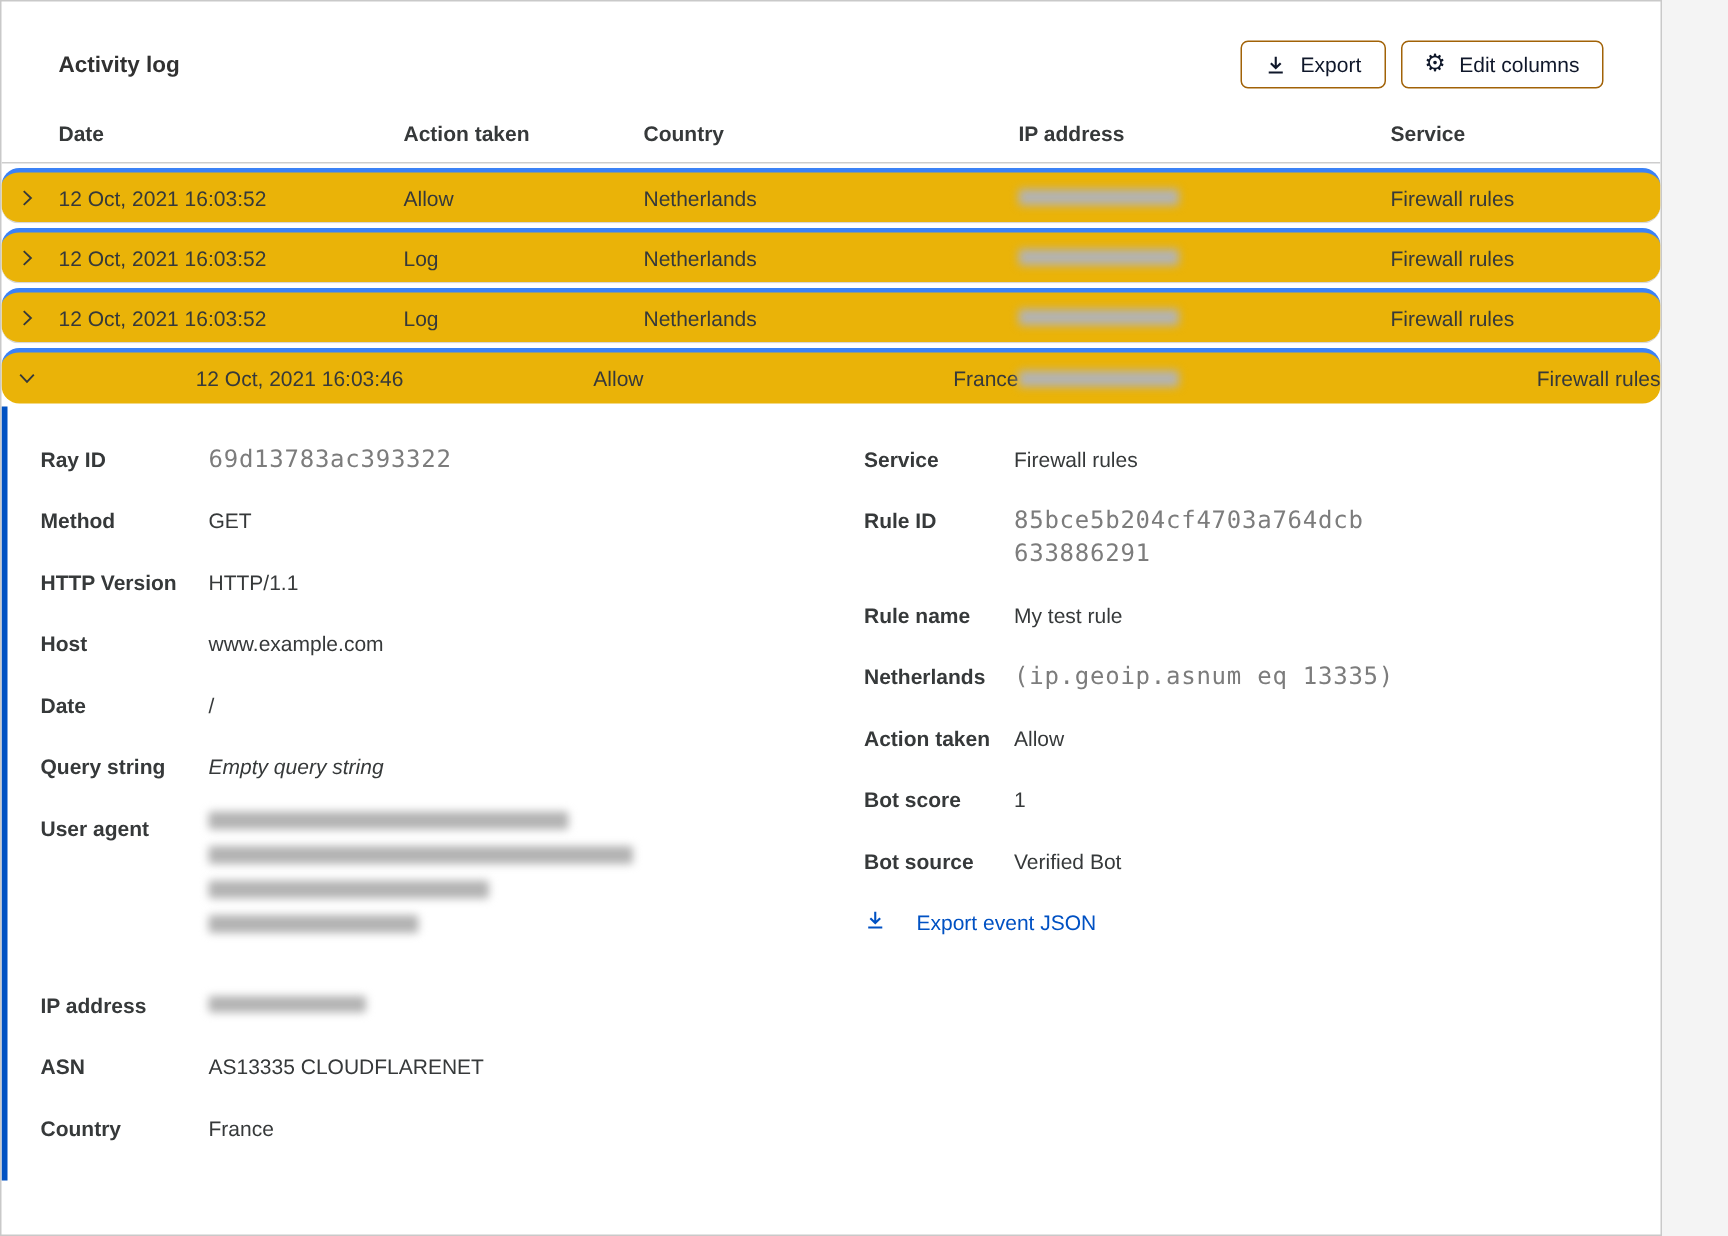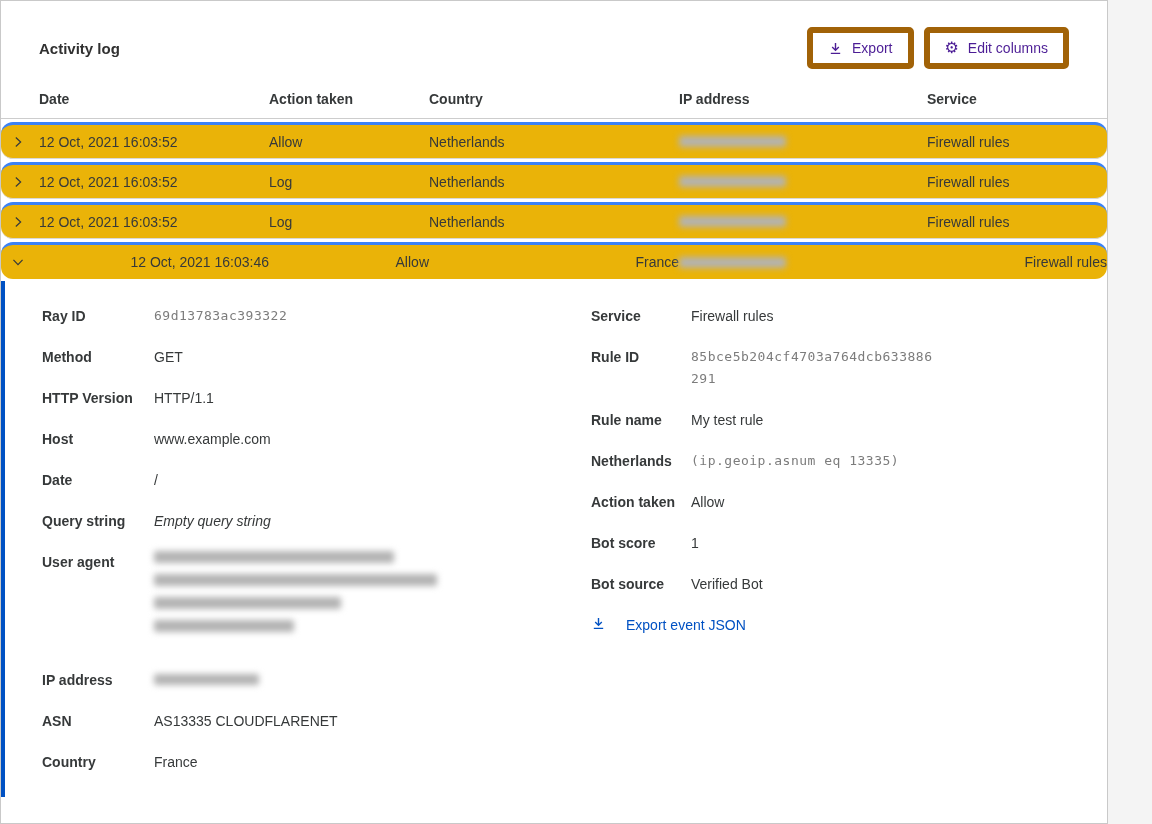--- a/index.html
+++ b/index.html
@@ -12,22 +12,22 @@
   }
   
   .topbar {
     display: flex; justify-content: space-between; align-items: center;
     padding: 26px 38px 0 38px;
   }
   .page-title { font-size: 15px; font-weight: 700; color: #313131; }
   .actions { display: flex; gap: 10px; }
   .btn {
     display: inline-flex; align-items: center; gap: 9px;
-    border: 6px solid #a16207; border-radius: 5px; background: #fff;
-    color: #4c1d95; font-size: 14px; padding: 7px 15px; cursor: pointer;
+    border: 1px solid #a16207; border-radius: 5px; background: #fff;
+    color: #0f172a; font-size: 14px; padding: 7px 15px; cursor: pointer;
     font-family: "Liberation Sans", sans-serif;
   }
   .btn svg { display: block; }
   .gear-glyph { font-size: 16px; line-height: 14px; }
   
   .grid-cols {
     display: grid;
     grid-template-columns: 38px 230px 160px 250px 248px 1fr;
     align-items: center;
   }
@@ -44,33 +44,33 @@
   .log-row.expanded { border-bottom: none; text-align: right; }
   .chev { padding-left: 10px; display: flex; align-items: center; color: #36393a; }
   .redacted-bar {
     height: 11px; background: #b3b3b3; border-radius: 2px;
     filter: blur(3px); width: 107px;
   }
   
   .detail {
     border-left: 4px solid #0051c3;
     height: 516px; margin-top: 2px;
-    padding: 24px 30px 0 37px;
+    padding: 24px 30px 0 22px;
     display: flex;
   }
   .detail-left  { width: 549px; flex: none; }
   .detail-right { flex: 1; }
   .field { display: flex; margin-bottom: 19px; line-height: 22px; }
   .field-label { font-weight: 700; color: #36393a; flex: none; }
   .detail-left  .field-label { width: 112px; }
   .detail-right .field-label { width: 100px; }
   .field-value { color: #36393a; }
   .mono {
     font-family: "DejaVu Sans Mono", monospace;
-    font-size: 13px; color: #7c7c7c; letter-spacing: .5px;
+    font-size: 16px; color: #7c7c7c; letter-spacing: .5px;
   }
   .wrap240 { max-width: 242px; word-break: break-all; }
   .italic { font-style: italic; }
   .ua-lines .redacted-bar { height: 12px; margin-bottom: 11px; }
   .ua-field { margin-bottom: 26px; }
   .export-link {
     display: inline-flex; align-items: center; gap: 20px;
     color: #0051c3; cursor: pointer; margin-top: 2px;
   }
 </style>

